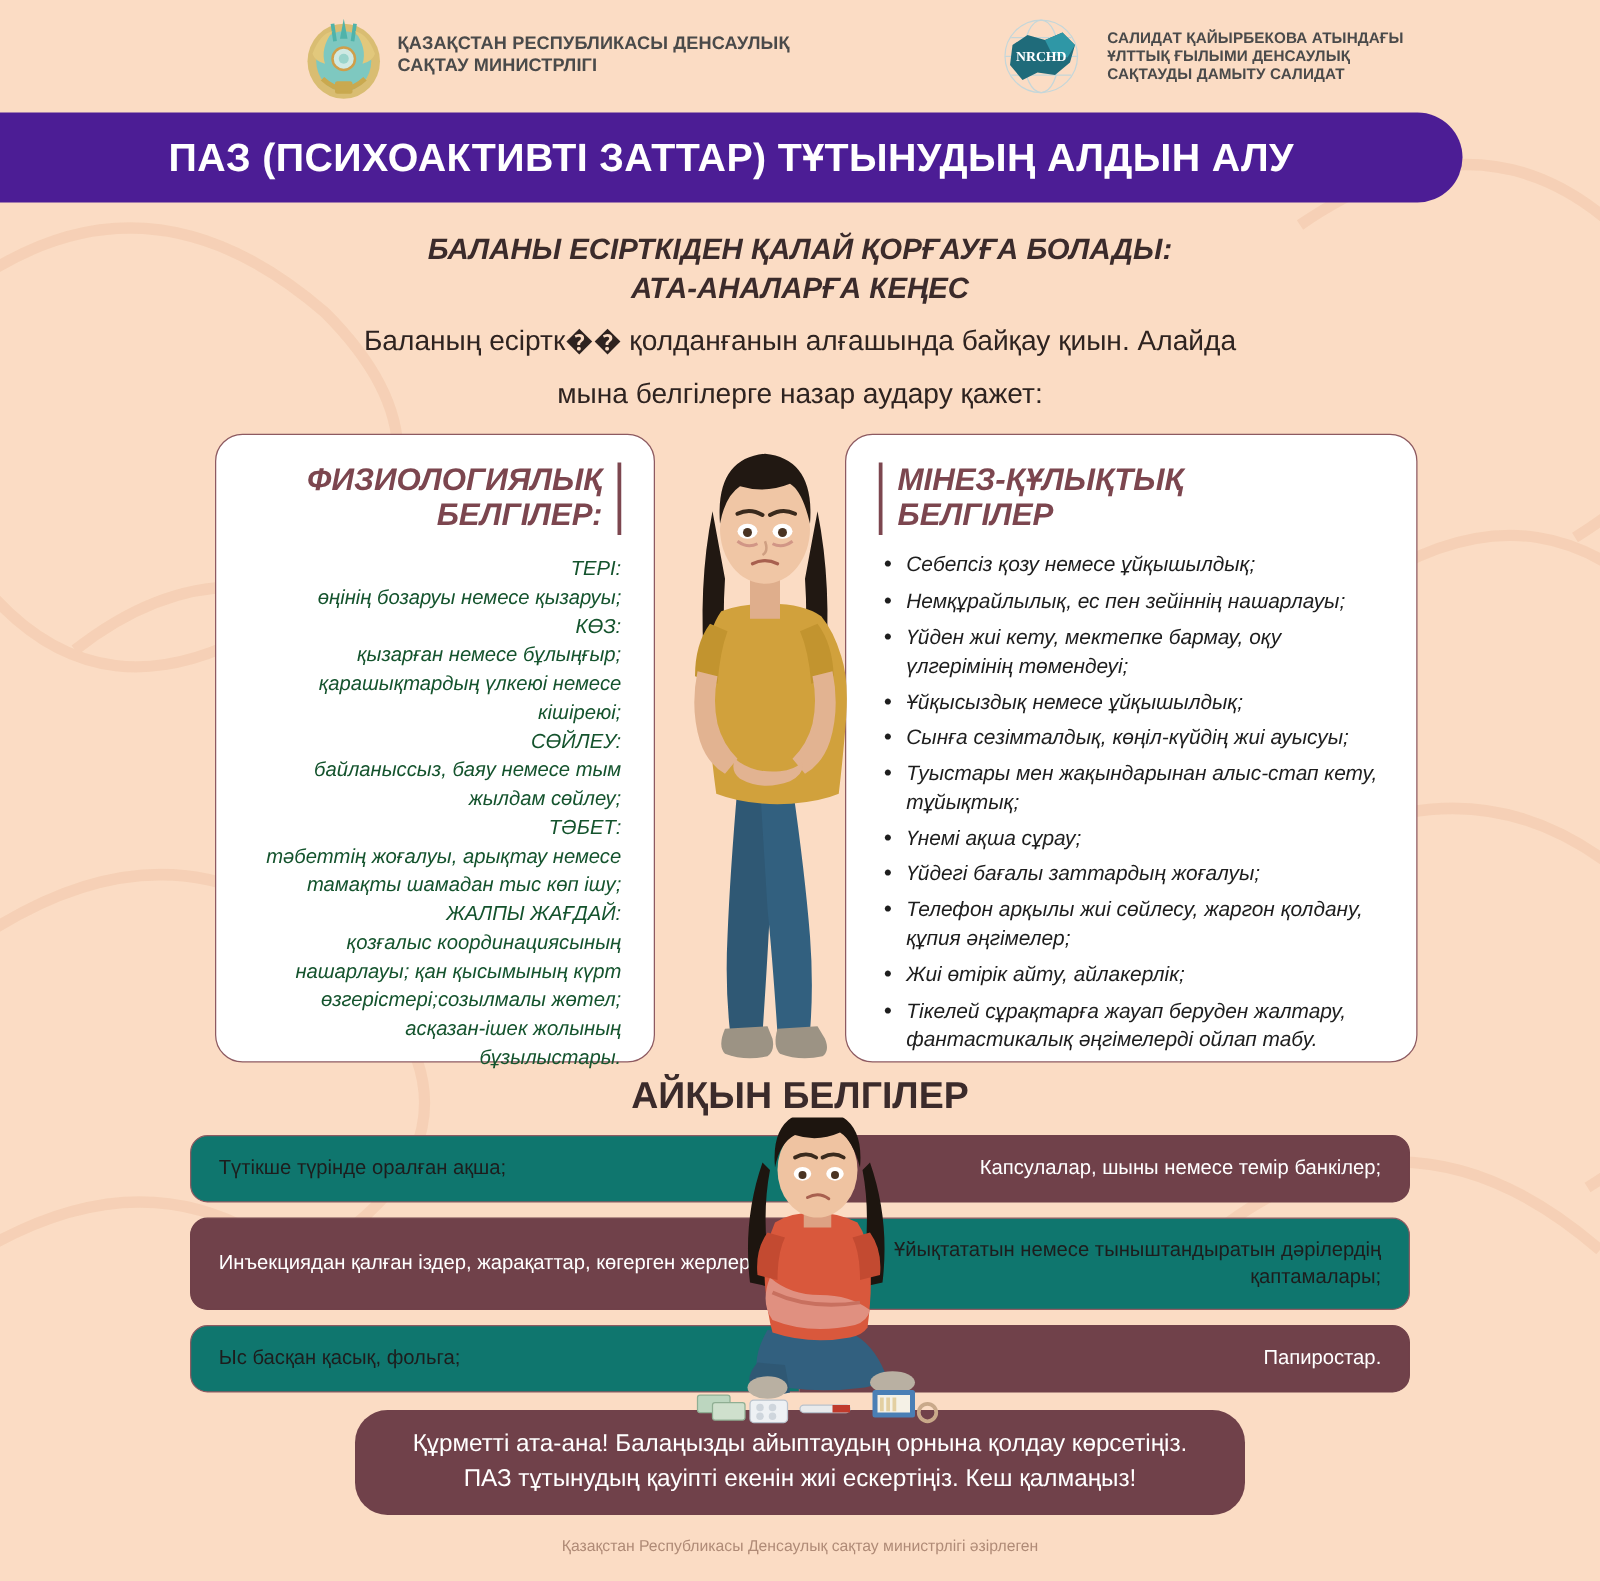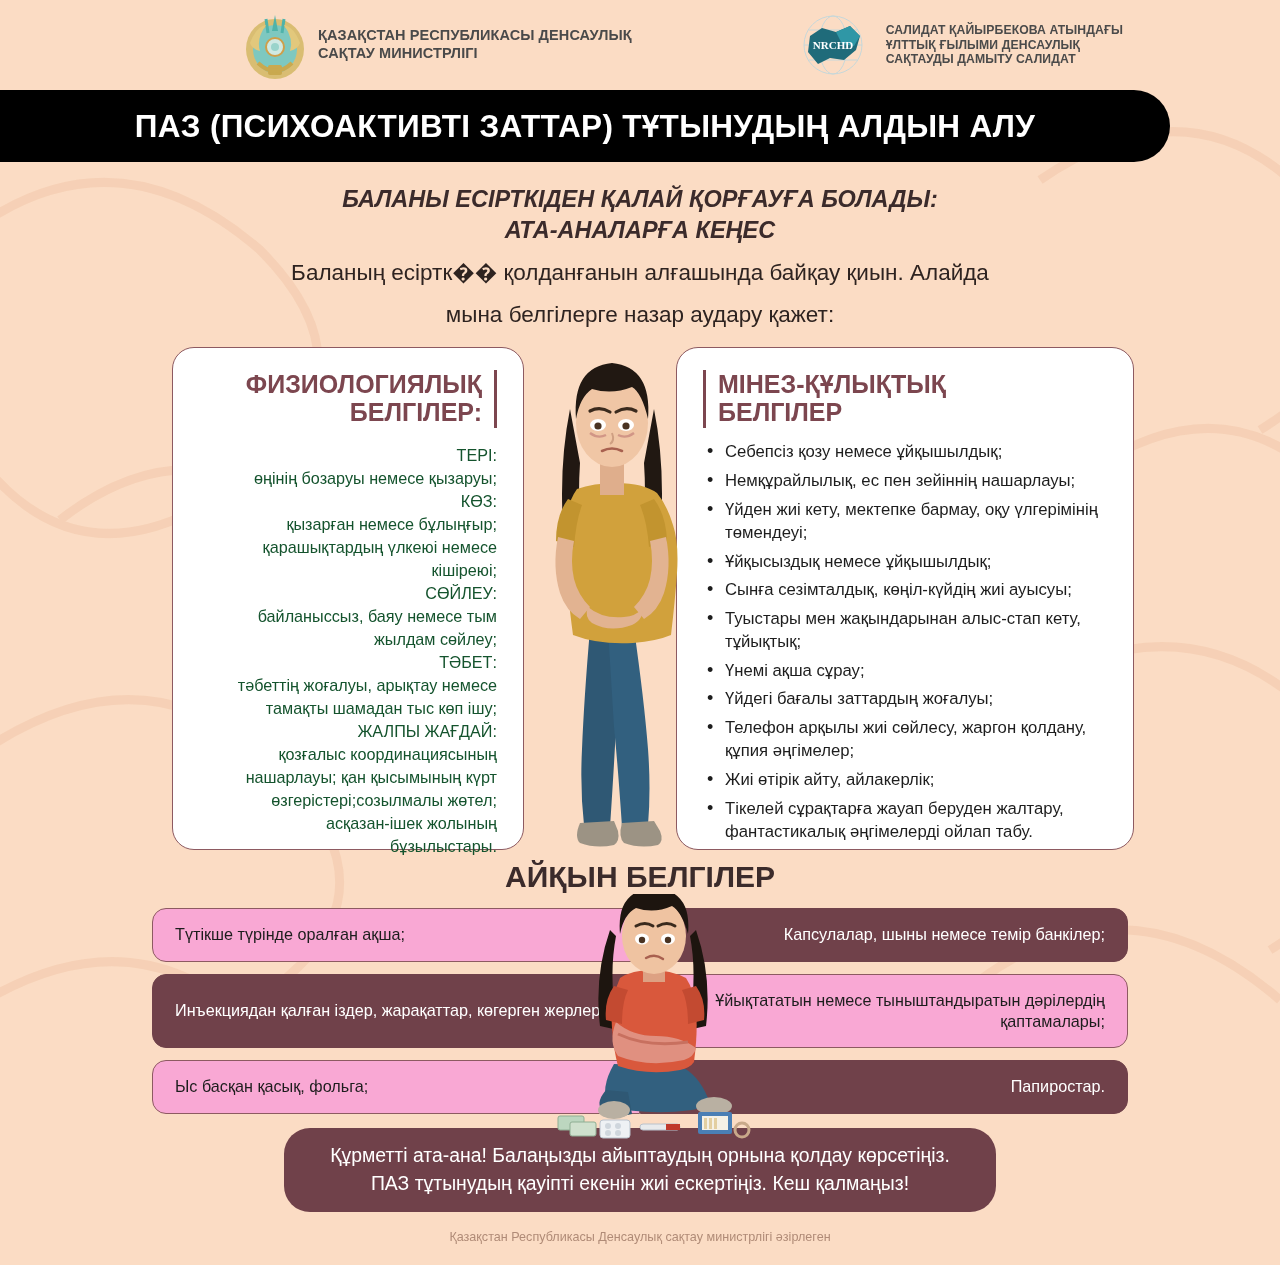--- a/index.html
+++ b/index.html
@@ -25,36 +25,36 @@
   .emblem { width:62px; height:72px; flex:0 0 auto; }
   .nrchd-logo { width:82px; height:62px; flex:0 0 auto; }
 
   .logo-text { margin-left:12px; color:#4a4a4a; font-weight:bold; line-height:1.22; }
   .logo-text.l1 { font-size:14.5px; letter-spacing:.1px; }
   .logo-text.l2 { font-size:12.2px; letter-spacing:.1px; }
 
   
   .title-banner {
     margin-left:0; width:1170px; height:72px;
-    background:#000000;
+    background:#4c1d95;
     border-radius:0 36px 36px 0;
     display:flex; align-items:center; justify-content:center;
   }
   .title-banner h1 {
     color:#fff; font-size:31.5px; font-weight:bold; letter-spacing:.3px;
     white-space:nowrap;
   }
 
   
   .subtitle-wrap { text-align:center; margin-top:22px; }
   .subtitle { color:#3b2b2b; font-size:23.5px; font-style:italic; font-weight:bold; line-height:1.32; }
   .lead { color:#2e2320; font-size:22.5px; line-height:1.32; margin-top:12px; }
 
   
-  .cards { position:relative; margin-top:18px; height:505px; }
+  .cards { position:relative; margin-top:18px; height:505px;font-style:italic; }
 
   .card {
     position:absolute; top:0;
     background:#ffffff;
     border:1.6px solid #8d5a61;
     border-radius:22px;
     padding:22px 26px 18px;
   }
   .card.left  { left:172px;  width:352px; height:503px; }
   .card.right { left:676px;  width:458px; height:503px; }
@@ -88,21 +88,21 @@
 
   .bars { position:relative; margin-top:14px; padding:0 152px; }
   .bar-row { position:relative; height:54px; margin-bottom:12px; display:flex; }
   .bar-row.tall { height:74px; }
 
   .half {
     flex:1 1 50%; display:flex; align-items:center;
     font-size:16.2px; line-height:1.35; padding:0 22px;
     border:1.5px solid #8d5a61;
   }
-  .half.white  { background:#f9a8d4;    color:#1d1d1d; }
+  .half.white  { background:#0f766e;    color:#1d1d1d; }
   .half.maroon { background:#70414a; color:#ffffff; border-color:#70414a; }
   .half.l { border-radius:14px 0 0 14px; justify-content:flex-start; text-align:left; }
   .half.r { border-radius:0 14px 14px 0; justify-content:flex-end;  text-align:right; }
 
   .girl-sit { position:absolute; left:548px; top:-14px; width:210px; height:250px; z-index:6; }
 
   
   .note {
     margin:14px auto 0; width:712px; min-height:78px;
     background:#70414a; border-radius:26px;

